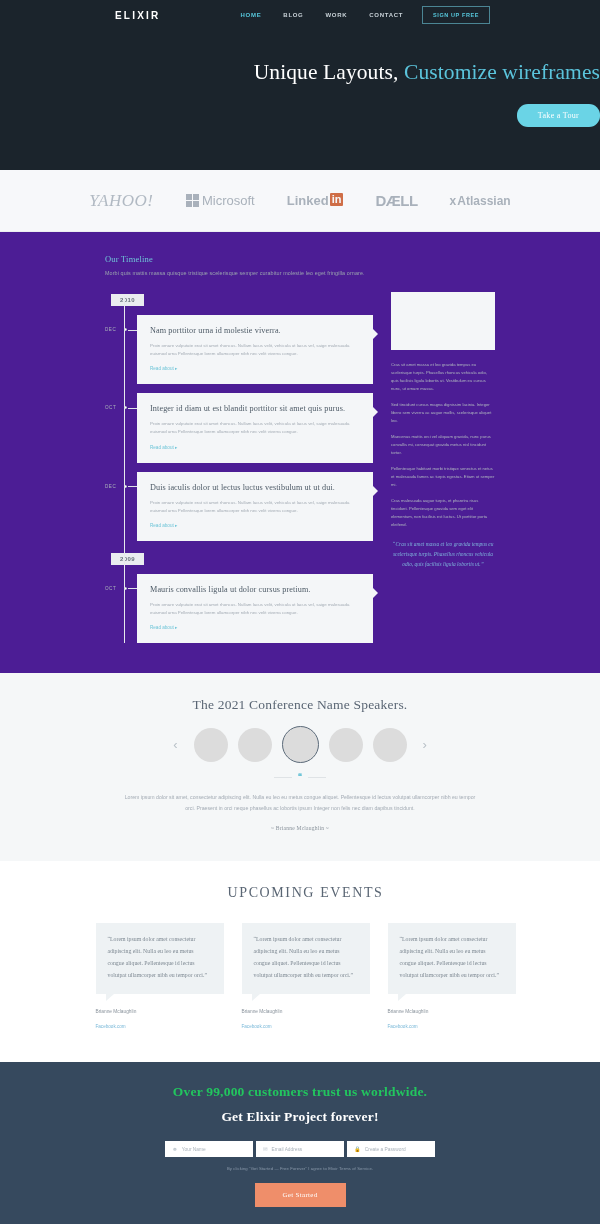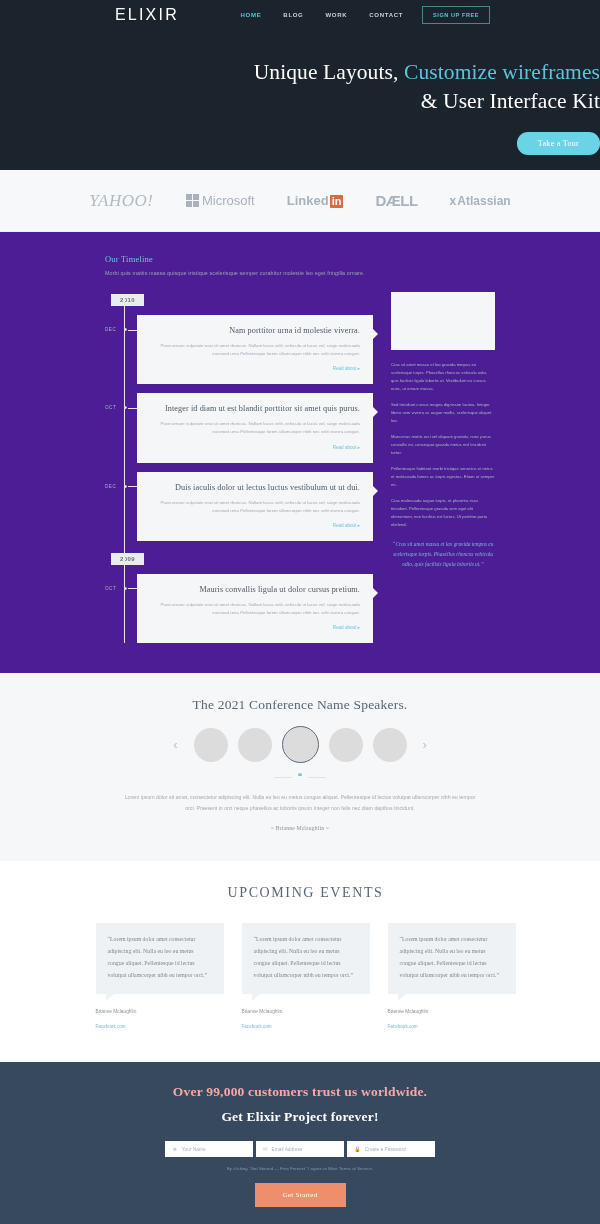--- a/index.html
+++ b/index.html
@@ -10,21 +10,21 @@
     width:600px;
     overflow-x:hidden;
     -webkit-font-smoothing:antialiased;
   }
   .serif { font-family:"Liberation Serif", serif; }
 
   
   .hero { background:#1b242c; width:600px; height:170px; position:relative; }
   .navbar { height:30px; display:flex; align-items:center; padding:0 110px 0 115px; }
   .brand {
-    color:#ffffff; font-size:16px; font-weight:normal; letter-spacing:2.2px;
+    color:#ffffff; font-size:10px; font-weight:bold; letter-spacing:2.2px;
   }
   .nav-links { margin-left:auto; display:flex; align-items:center; gap:0px; }
   .nav-link {
     color:#c9d2d8; font-size:6px; font-weight:bold; letter-spacing:0.7px;
     padding:0 11px; text-decoration:none; white-space:nowrap;
   }
   .nav-link.active { color:#57c8dd; }
   .nav-cta {
     border:1px solid #4b8594; color:#57c8dd; font-size:5.5px; font-weight:bold;
     letter-spacing:0.6px; padding:5px 10px; margin-left:8px; white-space:nowrap;
@@ -43,38 +43,38 @@
   
   .logos {
     background:#f7f8fa; height:62px; display:flex; align-items:center;
     justify-content:center; gap:32px; border-bottom:1px solid #eceef1;
   }
   .logo { color:#95a1ad; opacity:.75; display:flex; align-items:center; }
   .logo-yahoo { font-family:"Liberation Serif", serif; font-size:17px; letter-spacing:.5px; font-style:italic; color:#9aa5b1;}
   .logo-ms { font-size:13px; font-weight:normal; display:flex; align-items:center; gap:3px; color:#8f9aa6;}
   .ms-squares { display:grid; grid-template-columns:6px 6px; grid-template-rows:6px 6px; gap:1.5px; }
   .ms-squares i { background:#8f9aa6; display:block; }
-  .logo-li { font-size:13px; font-weight:bold; display:flex; align-items:flex-end; gap:1px; color:#8f9aa6;}
+  .logo-li { font-size:13px; font-weight:bold; display:flex; align-items:flex-start; gap:1px; color:#8f9aa6;}
   .li-box { background:#c2410c; color:#f7f8fa; font-size:11px; padding:0px 2px 1px; font-weight:bold; border-radius:1px;}
   .logo-dell { font-size:15px; font-weight:bold; letter-spacing:-0.5px; color:#8f9aa6;}
   .logo-atl { font-size:12px; font-weight:bold; display:flex; align-items:center; gap:1px; color:#8f9aa6;}
 
   
   .timeline-sec { background:#4c1d95; padding:22px 0 30px; }
   .wrap { width:390px; margin:0 auto; }
   .tl-head { color:#6fc5d8; font-size:8.5px; letter-spacing:.2px; }
   .tl-sub { color:#9aa4ae; font-size:5.4px; margin-top:6px; letter-spacing:.1px; }
   .tl-body { display:flex; margin-top:12px; position:relative; }
   .tl-left { width:268px; position:relative; padding-left:32px; }
   .tl-axis { position:absolute; left:19px; top:8px; bottom:0; width:1px; background:#e6e9ec; }
   .year-pill {
     display:inline-block; background:#eaedf0; color:#66707a; font-size:6px;
     font-weight:bold; padding:3px 9px; margin-left:-26px; letter-spacing:.4px;
   }
-  .tl-item { position:relative; margin-top:9px;text-align:right; }
+  .tl-item { position:relative; margin-top:9px; }
   .tl-date {
     position:absolute; left:-32px; top:12px; font-size:4.6px; color:#aab2ba;
     letter-spacing:.5px;
   }
   .tl-dot {
     position:absolute; left:-13.5px; top:13px; width:3px; height:3px;
     border-radius:50%; background:#ffffff; border:1px solid #ccd2d8;
   }
   .tl-conn { position:absolute; left:-9px; top:14.5px; width:12px; height:1px; background:#dfe3e7; }
   .tl-card { background:#f4f6f8; padding:11px 13px 13px; position:relative; }
@@ -131,21 +131,21 @@
     content:""; position:absolute; left:10px; bottom:-7px; width:0; height:0;
     border-left:8px solid #eef2f4; border-bottom:7px solid transparent;
   }
   .ev-author { font-size:4.8px; color:#8a939c; margin-top:15px; }
   .ev-site { font-size:4.6px; color:#79b8d8; margin-top:3px; }
 
   
   .cta { background:#36495e; padding:22px 0 26px; text-align:center; }
   .cta-h1 {
     font-family:"Liberation Serif", serif; font-weight:bold; font-size:13.5px;
-    color:#fca5a5; letter-spacing:.2px;
+    color:#22c55e; letter-spacing:.2px;
   }
   .cta-h2 {
     font-family:"Liberation Serif", serif; font-weight:bold; font-size:13.5px;
     color:#ffffff; margin-top:9px; letter-spacing:.2px;
   }
   .cta-form { display:flex; justify-content:center; gap:3px; margin-top:16px; }
   .cta-field {
     background:#ffffff; width:88px; height:16px; display:flex; align-items:center;
     gap:4px; padding:0 7px;
   }
@@ -168,21 +168,20 @@
       <a class="nav-link active">HOME</a>
       <a class="nav-link">BLOG</a>
       <a class="nav-link">WORK</a>
       <a class="nav-link">CONTACT</a>
       <div class="nav-cta">SIGN UP FREE</div>
     </div>
   </div>
   <div class="hero-inner">
     <div class="hero-title serif">
       <span>Unique Layouts, </span><span class="accent">Customize wireframes</span><br>
-      <span>&amp; User Interface Kit</span>
     </div>
     <div class="hero-btn serif">Take a Tour</div>
   </div>
 </div>
 
 <div class="logos">
   <div class="logo logo-yahoo">YAHOO!</div>
   <div class="logo logo-ms">
     <span class="ms-squares">
         <i></i>

